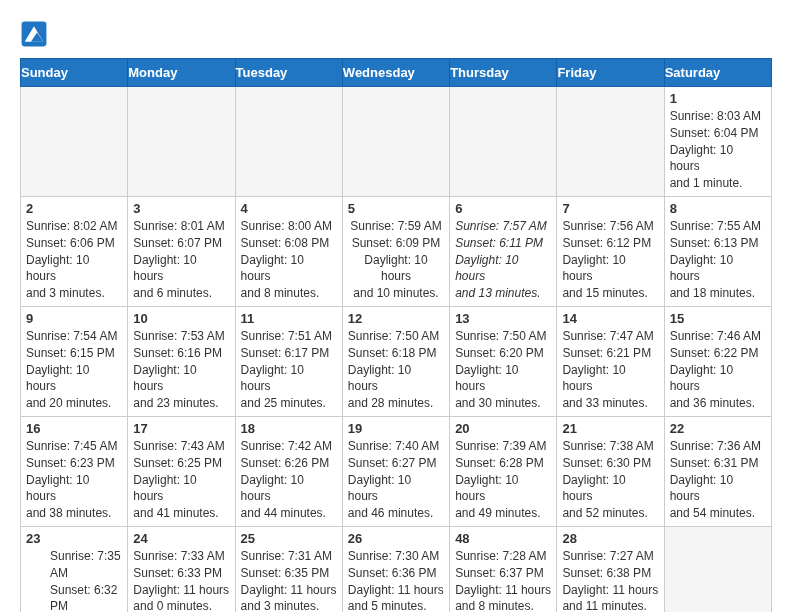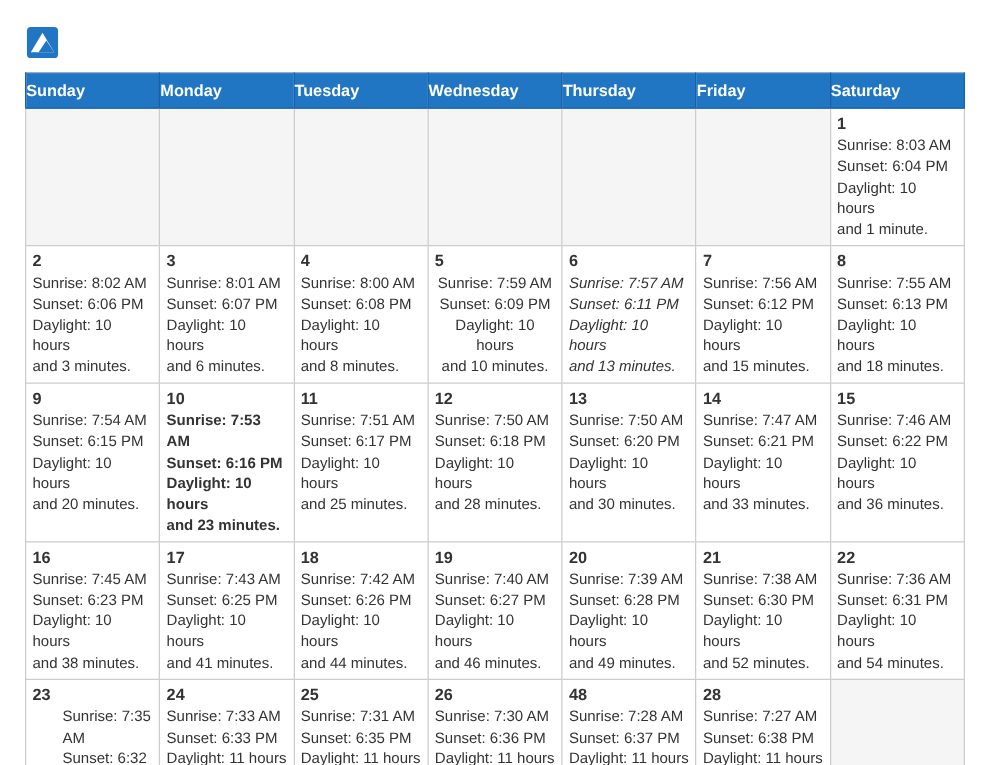--- a/index.html
+++ b/index.html
@@ -184,21 +184,21 @@
       <tr>
         <td>
           <span class="day-number">9</span>
           <div class="day-info" style="white-space: pre-line;">Sunrise: 7:54 AM
 Sunset: 6:15 PM
 Daylight: 10 hours
 and 20 minutes.</div>
         </td>
         <td>
           <span class="day-number">10</span>
-          <div class="day-info" style="white-space: pre-line; font-weight: bold;">Sunrise: 7:53 AM
+          <div class="day-info" style="white-space: pre-line;">Sunrise: 7:53 AM
 Sunset: 6:16 PM
 Daylight: 10 hours
 and 23 minutes.</div>
         </td>
         <td>
           <span class="day-number">11</span>
           <div class="day-info" style="white-space: pre-line;">Sunrise: 7:51 AM
 Sunset: 6:17 PM
 Daylight: 10 hours
 and 25 minutes.</div>

